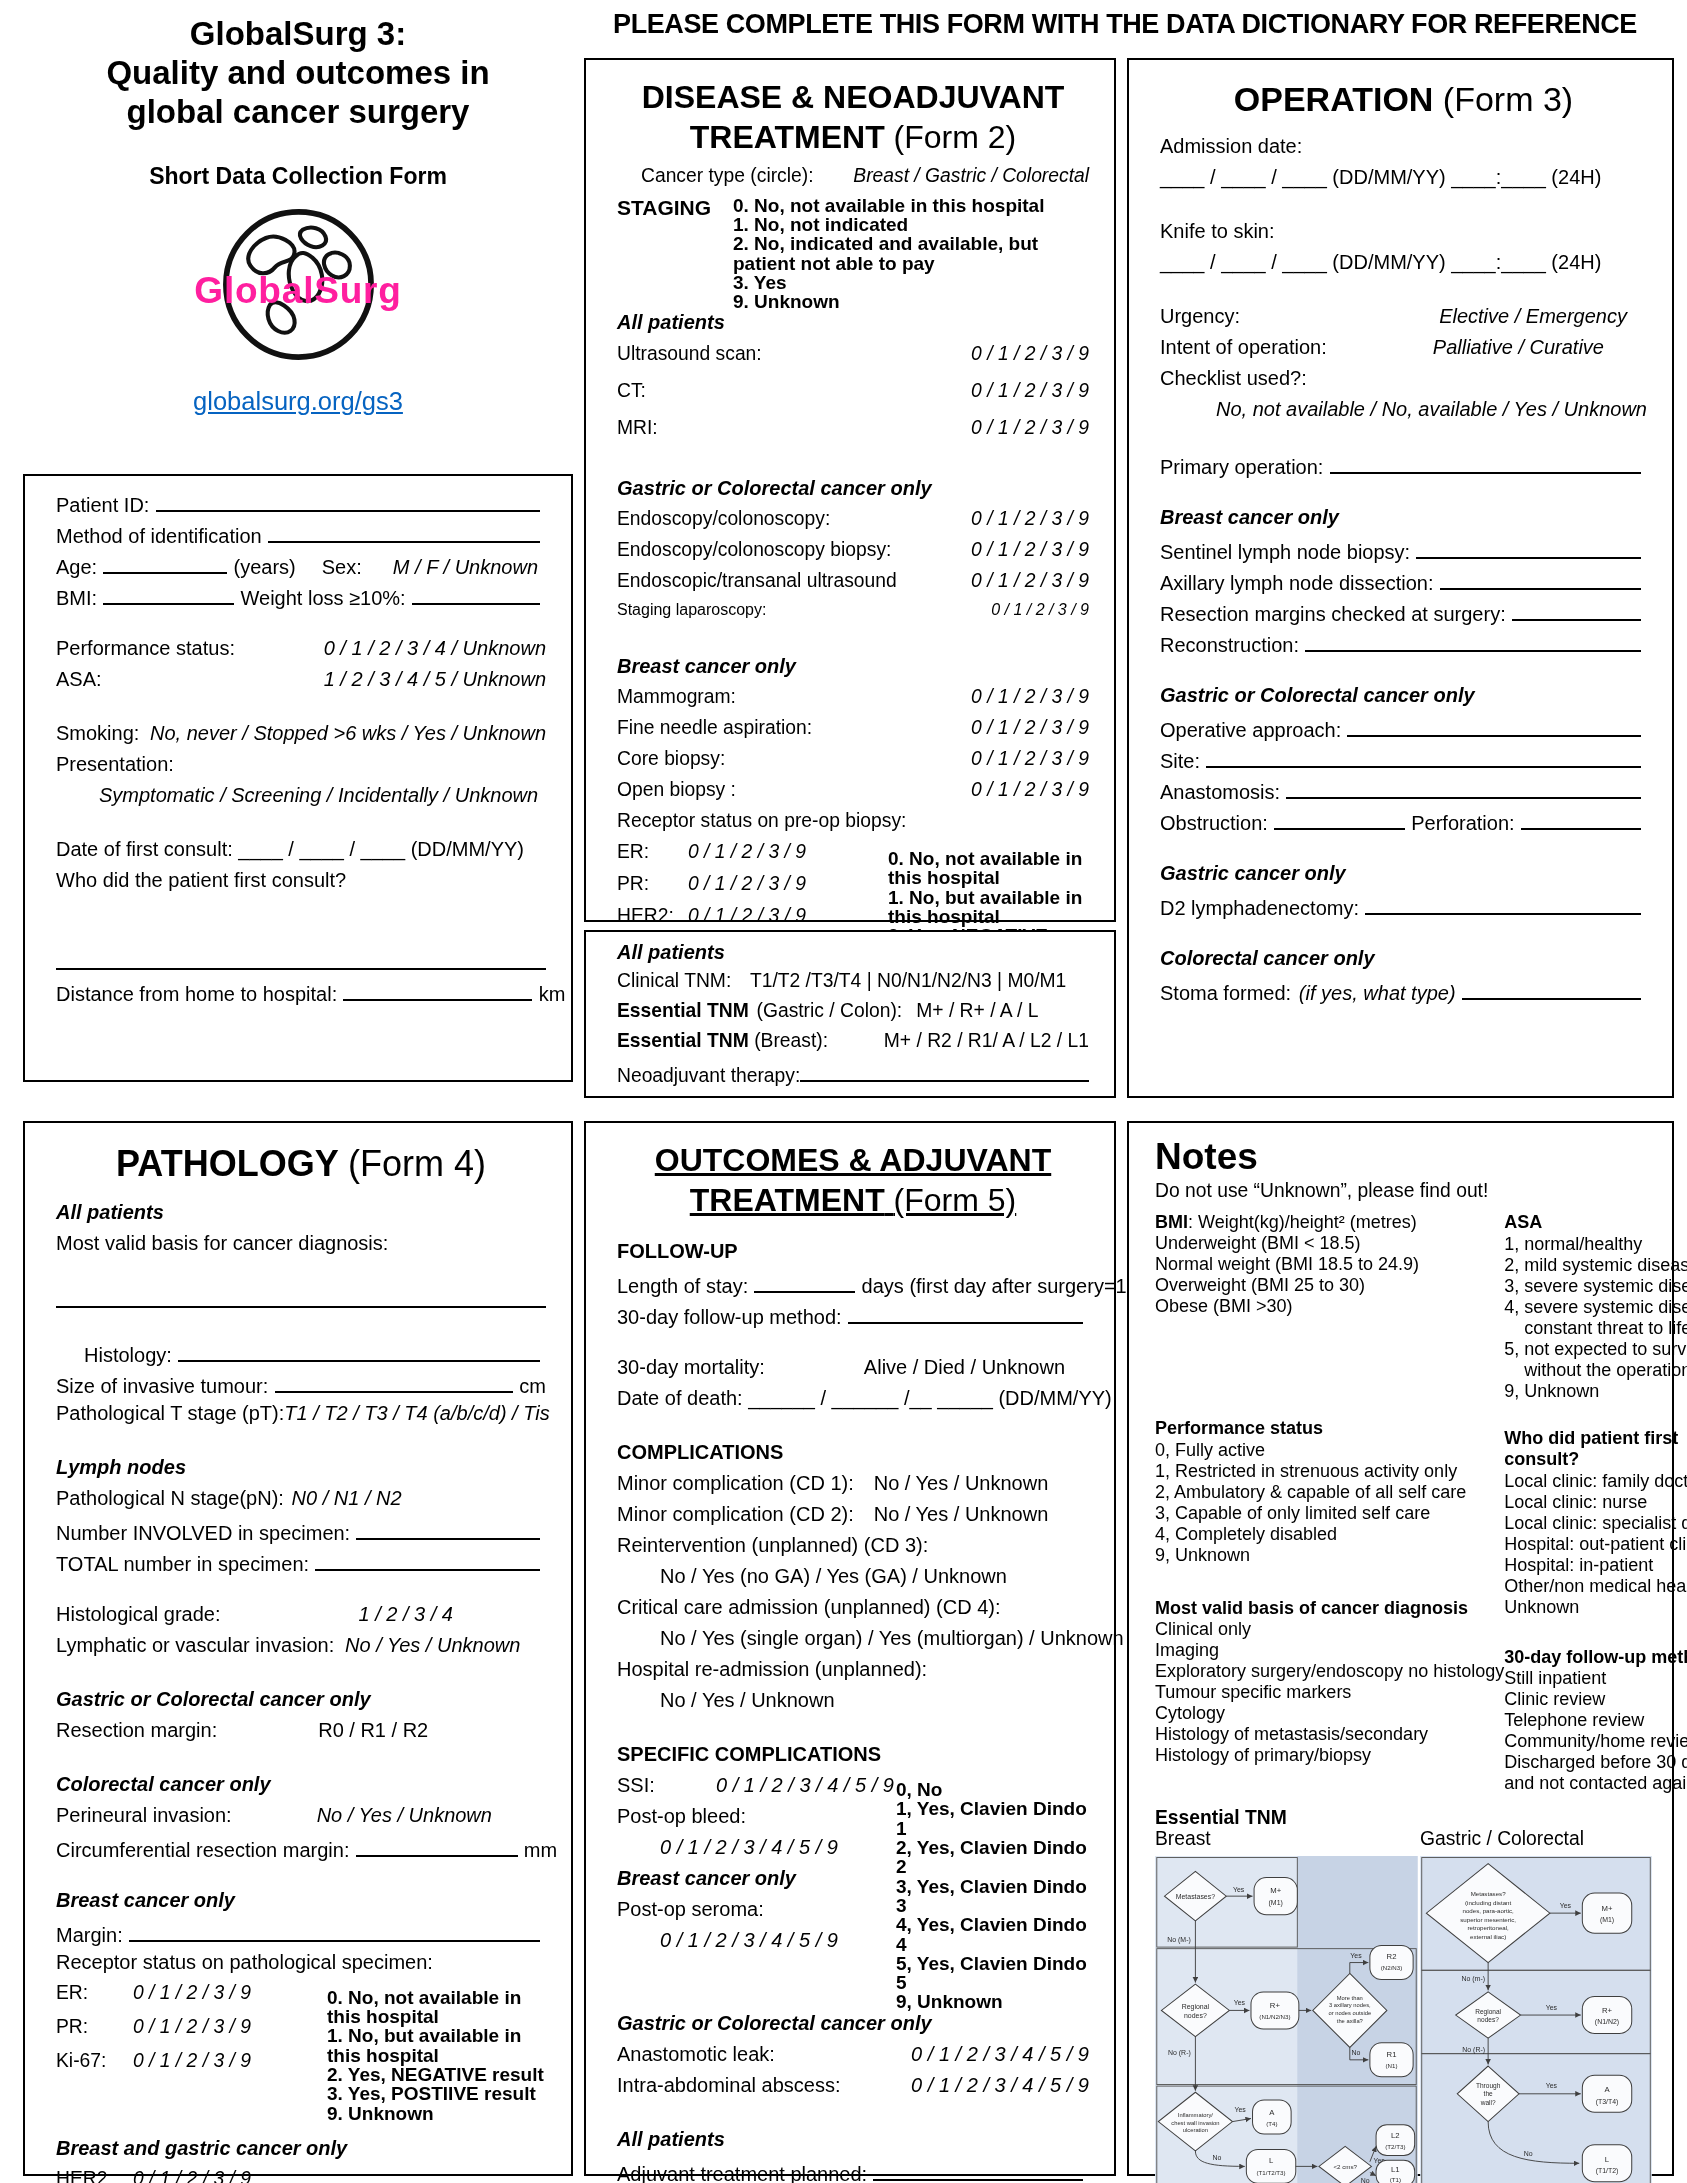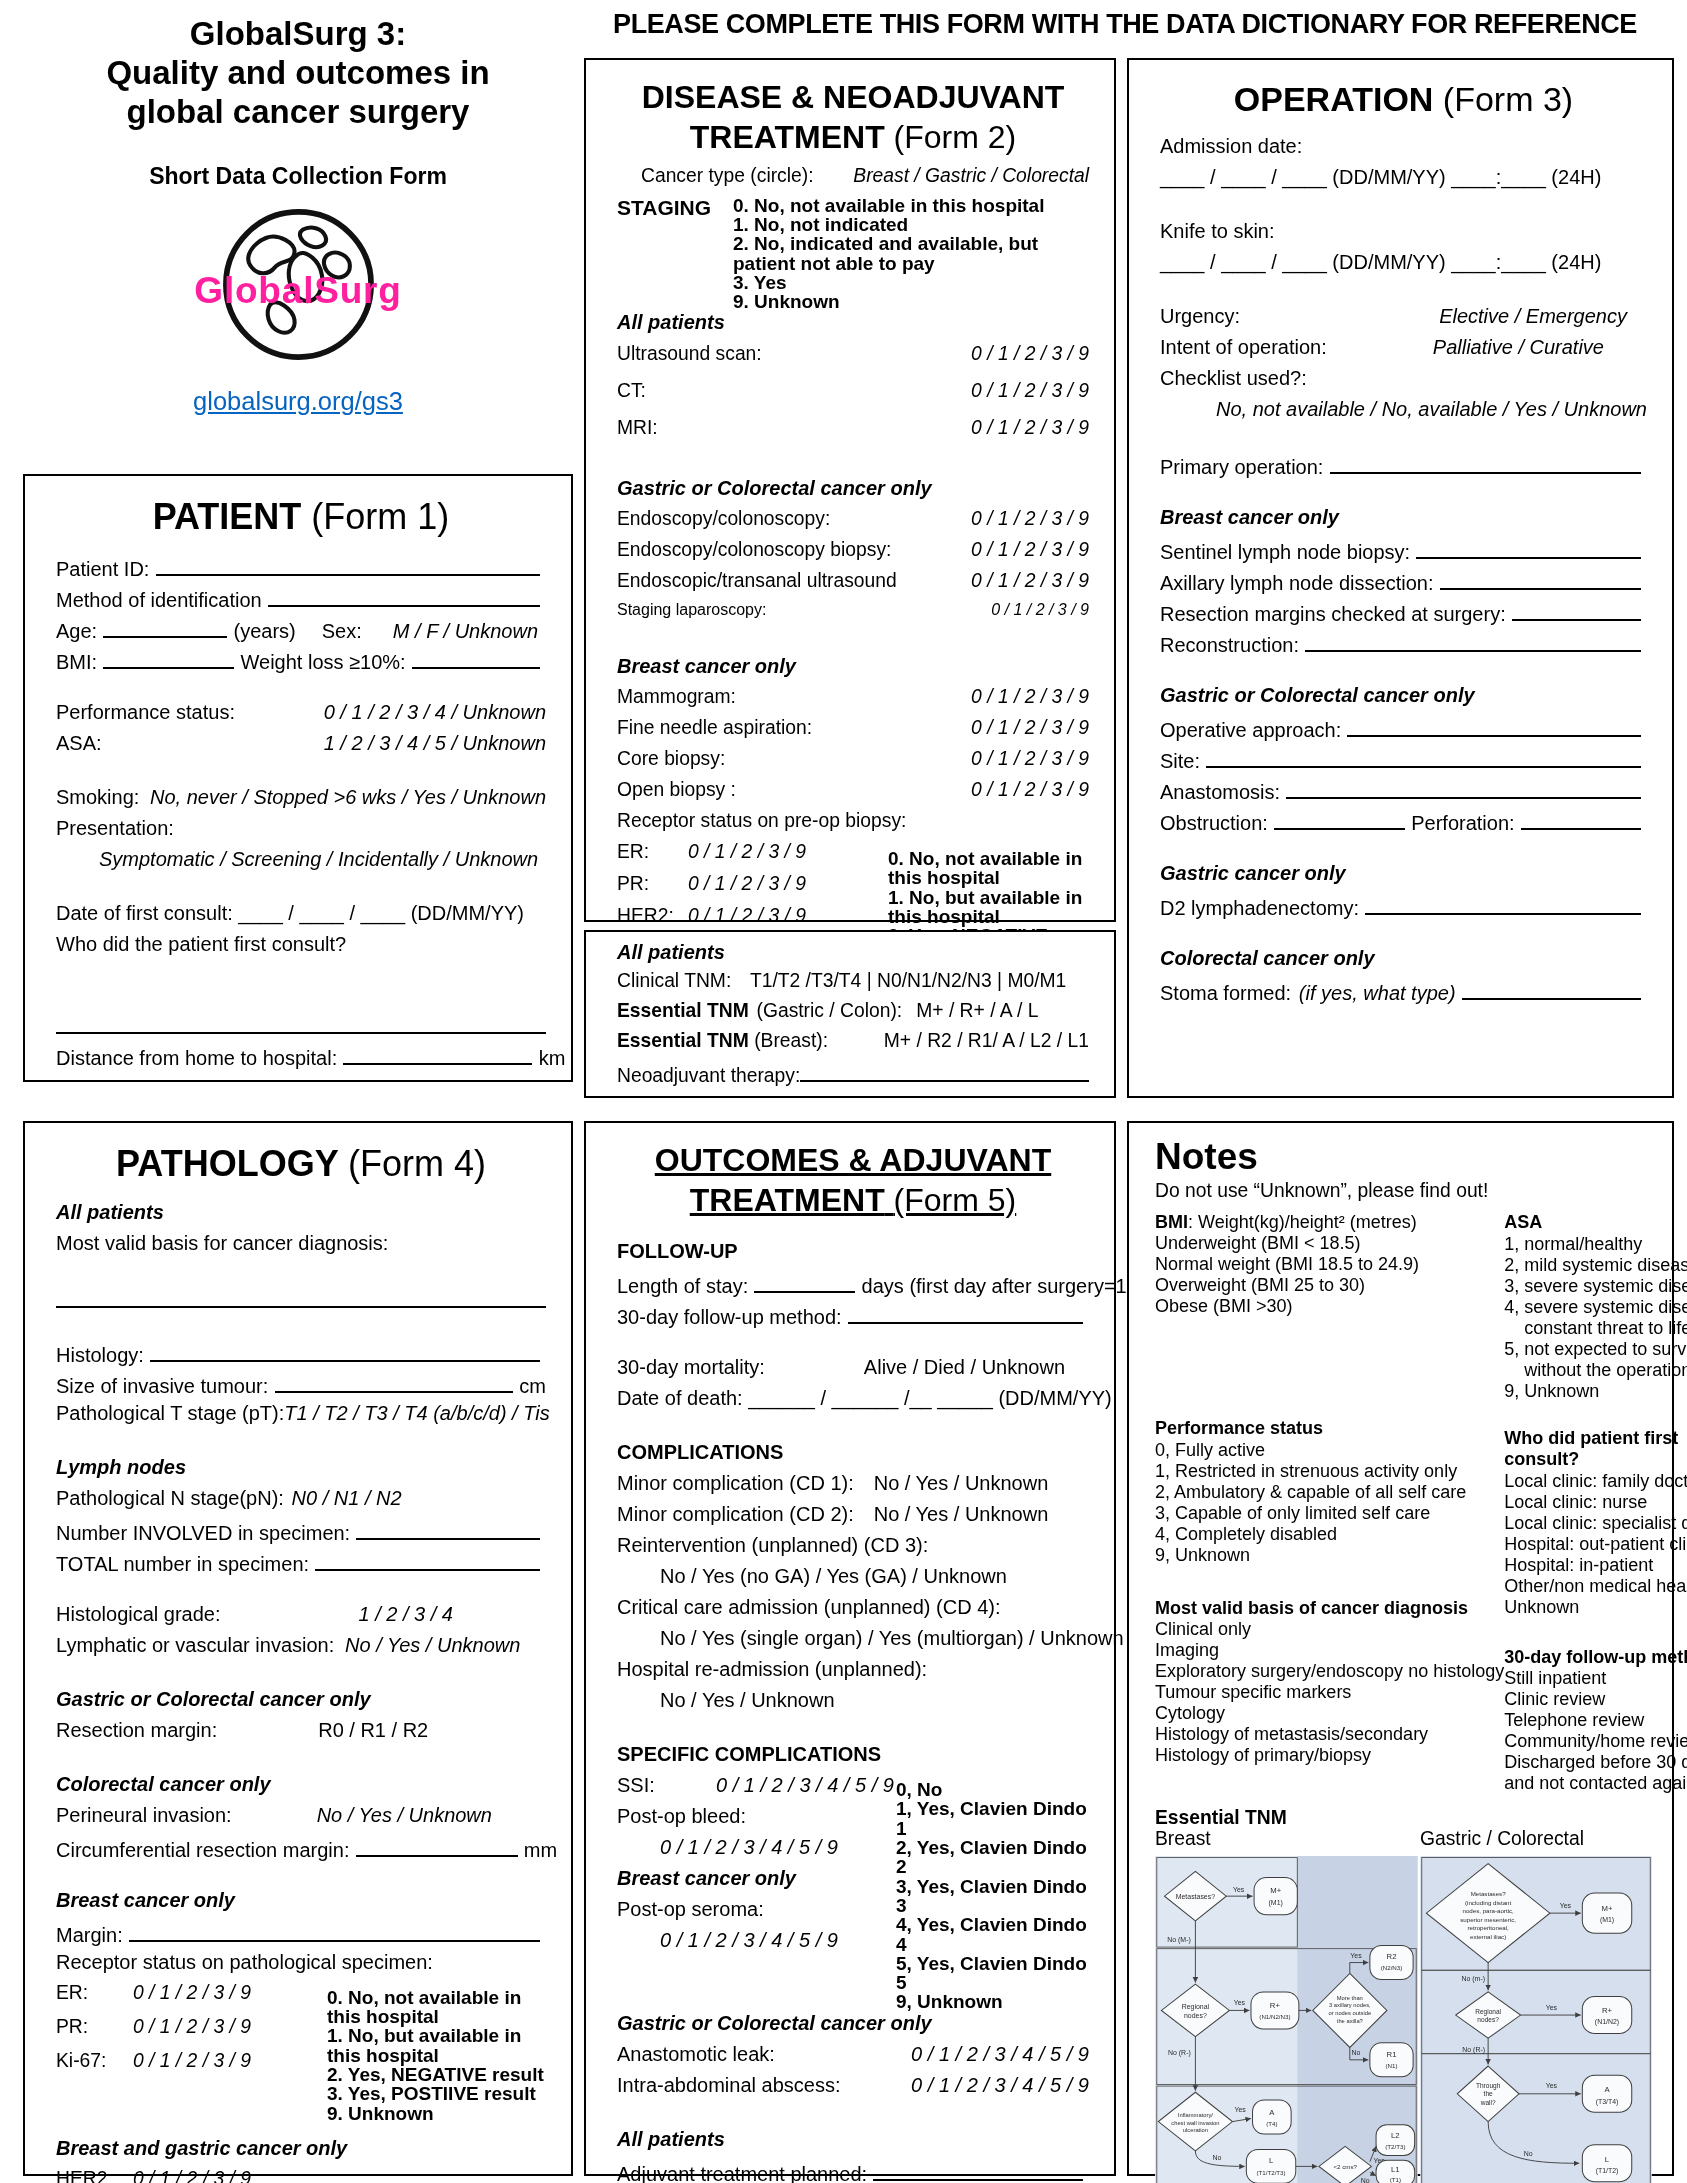--- a/index.html
+++ b/index.html
@@ -55,24 +55,20 @@
       </svg>
       <div style="position:absolute;left:0;top:63px;width:100%;text-align:center;
                   font-size:37px;font-weight:700;color:#ff1f9f;letter-spacing:0.8px;">GlobalSurg</div>
     </div>
     <div style="margin-top:14px;">
       <a href="#" style="font-size:25.5px;color:#0563c1;text-decoration:underline;">globalsurg.org/gs3</a>
     </div>
   </div>
 
   <div class="box" style="left:23px;top:474px;width:550px;height:608px;">
-    <div class="form-title" style="font-size:36px;">
-      <span>PATIENT</span>
-      <span class="sfx">(Form 1)</span>
-    </div>
     <div class="line">
       <span class="lbl">Patient ID:</span>
       <span class="fill"></span>
     </div>
     <div class="line">
       <span class="lbl">Method of identification</span>
       <span class="fill"></span>
     </div>
     <div class="line">
       <span class="lbl">Age:</span>
@@ -353,21 +349,21 @@
     </div>
     <div class="sect bi">All patients</div>
     <div class="line" style="font-size:20px;">
       <span class="lbl">Most valid basis for cancer diagnosis:</span>
     </div>
     <div style="height:23px;"></div>
     <div class="line">
       <span class="fill" style="margin:0;"></span>
     </div>
     <div class="gap"></div>
-    <div class="line" style="font-size:20px;">
+    <div class="line" style="font-size:20px;margin-left:28px;">
       <span class="lbl">Histology:</span>
       <span class="fill"></span>
     </div>
     <div class="line" style="font-size:20px;">
       <span class="lbl">Size of invasive tumour:</span>
       <span class="fill"></span>
       <span class="lbl">cm</span>
     </div>
     <div class="line" style="font-size:20px;">
       <span class="lbl">Pathological T stage (pT):</span>

